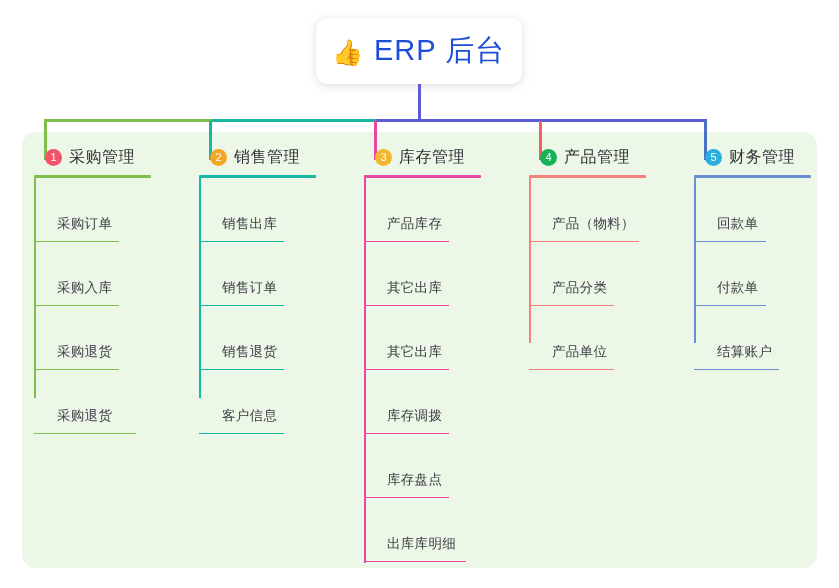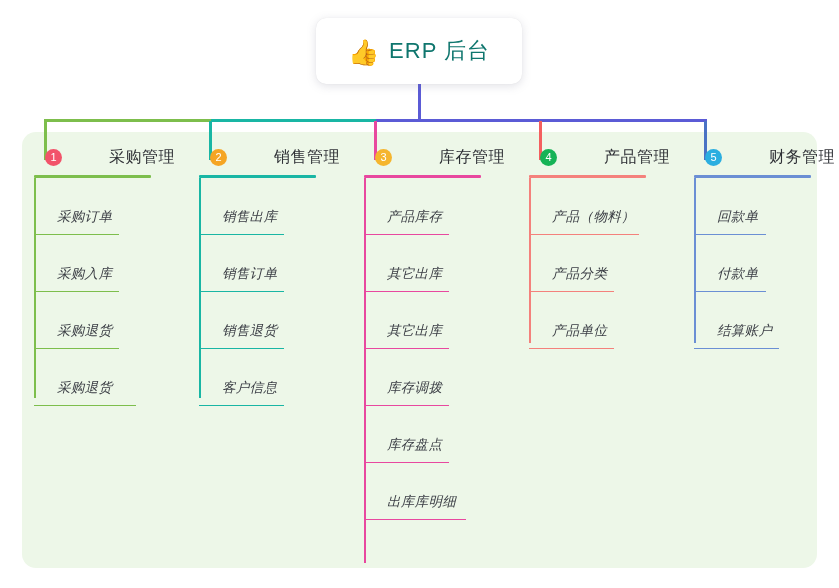--- a/index.html
+++ b/index.html
@@ -37,23 +37,23 @@
     gap: 10px;
     box-sizing: border-box;
   }
   .root-emoji {
     font-size: 25px;
     line-height: 1;
     display: inline-block;
     transform: translateY(1px);
   }
   .root-title {
-    font-size: 22px;
+    font-size: 29px;
     letter-spacing: 1px;
-    color: #0f766e;
+    color: #1d4ed8;
     white-space: nowrap;
   }
 
   
   .panel {
     position: absolute;
     left: 22px;
     top: 132px;
     width: 795px;
     height: 436px;
@@ -93,37 +93,35 @@
     line-height: 17px;
     text-align: center;
     font-weight: normal;
     flex: 0 0 auto;
   }
   .head-label {
     font-size: 16px;
     color: #2f3136;
     white-space: nowrap;
     letter-spacing: .5px;
-    margin-left: 40px;
   }
   .head-rule {
     height: 3px;
     margin-top: 6px;
     border-radius: 1px;
   }
 
   .items {
     position: relative;
     margin-top: 0;
   }
   .item {
     position: relative;
-    height: 57px;
+    height: 64px;
     box-sizing: border-box;
-    font-style: italic;
   }
   .item-label {
     position: absolute;
     left: 23px;
     bottom: 9px;
     font-size: 13.5px;
     color: #3a3d44;
     white-space: nowrap;
     letter-spacing: .3px;
   }

